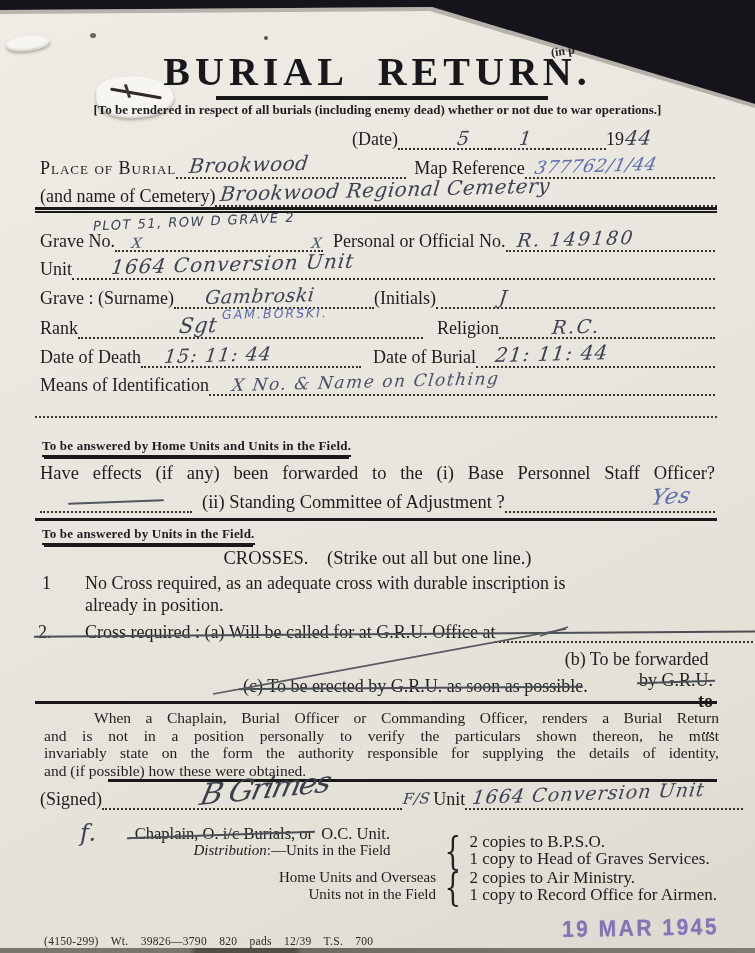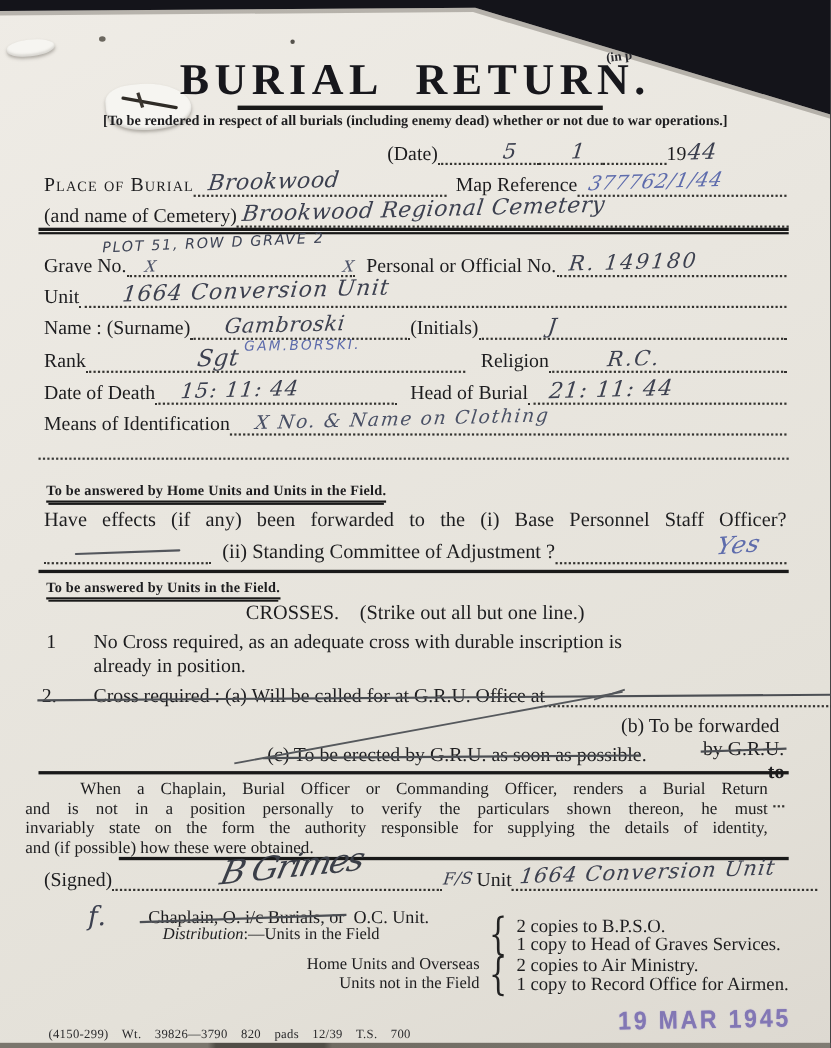--- a/index.html
+++ b/index.html
@@ -104,21 +104,21 @@
   </div>
 
   <div class="abs row" style="left:40px;top:258px;right:40px;">
     <span class="lbl">Unit</span>
     <span class="dots">
       <span class="hw" style="left:38px;font-size:20px;letter-spacing:1px;">1664 Conversion Unit</span>
     </span>
   </div>
 
   <div class="abs row" style="left:40px;top:287px;right:40px;">
-    <span class="lbl">Name :  (Surname)</span>
+    <span class="lbl">Grave :  (Surname)</span>
     <span class="dotsw" style="width:200px;">
       <span class="hw" style="left:30px;font-size:19px;">Gambroski</span>
     </span>
     <span class="lbl">(Initials)</span>
     <span class="dots">
       <span class="hw" style="left:62px;font-size:19px;">J</span>
     </span>
   </div>
   <div class="abs" style="left:222px;top:306px;font-family:'DejaVu Sans',sans-serif;font-size:12.5px;letter-spacing:2px;color:#5e6cac;font-style:italic;transform:rotate(-1deg);">GAM.BORSKI.</div>
 
@@ -131,21 +131,21 @@
     <span class="dots">
       <span class="hw" style="left:52px;font-size:19px;letter-spacing:2px;">R.C.</span>
     </span>
   </div>
 
   <div class="abs row" style="left:40px;top:346px;right:40px;">
     <span class="lbl">Date of Death</span>
     <span class="dotsw" style="width:220px;">
       <span class="hw" style="left:22px;font-size:19px;letter-spacing:1px;">15: 11: 44</span>
     </span>
-    <span class="lbl" style="padding-left:12px;">Head of Burial</span>
+    <span class="lbl" style="padding-left:12px;">Date of Burial</span>
     <span class="dots">
       <span class="hw" style="left:18px;font-size:20px;letter-spacing:1px;">21: 11: 44</span>
     </span>
   </div>
 
   <div class="abs row" style="left:40px;top:374px;right:40px;text-align:right;">
     <span class="lbl">Means of Identification</span>
     <span class="dots">
       <span class="hw" style="left:22px;font-size:17px;letter-spacing:1.5px;color:#4a5166;">X  No. &amp; Name on Clothing</span>
     </span>
@@ -201,21 +201,21 @@
     <span class="lbl strikewrap">(c) To be erected by G.R.U. as soon as possible.</span>
   </div>
 
   <svg class="abs" style="left:0;top:612px;pointer-events:none;" width="755" height="95" viewBox="0 0 755 95">
     <line x1="213" y1="82" x2="566" y2="17" stroke="#55585c" stroke-width="1.7"></line>
     <line x1="540" y1="24" x2="568" y2="15" stroke="#55585c" stroke-width="1.7"></line>
   </svg>
 
   <div class="abs rule" style="left:35px;top:701px;width:682px;height:3px;"></div>
 
-  <div class="abs" style="left:23px;top:709px;width:675px;">
+  <div class="abs" style="left:44px;top:709px;width:675px;">
     <div class="par-line" style="padding-left:50px;">When a Chaplain, Burial Officer or Commanding Officer, renders a Burial Return</div>
     <div class="par-line">and is not in a position personally to verify the particulars shown thereon, he must</div>
     <div class="par-line">invariably state on the form the authority responsible for supplying the details of identity,</div>
     <div class="par-line par-last">and (if possible) how these were obtained.</div>
   </div>
 
   <div class="abs rule" style="left:108px;top:779px;width:609px;height:2.5px;"></div>
 
   <div class="abs row" style="left:40px;top:788px;right:12px;">
     <span class="lbl">(Signed)</span>
@@ -230,21 +230,21 @@
   </div>
 
   <div class="abs" style="left:80px;top:817px;font-size:16.5px;">
     <span class="hw" style="position:relative;bottom:-2px;font-size:24px;">f.</span>
     <span class="strike-inline" style="padding-left:6px;margin-left:28px;">Chaplain, O. i/c Burials, or</span>
     <span style="white-space:pre;"> O.C. Unit.</span>
   </div>
 
   <div class="abs" style="left:148px;top:833px;right:20px;">
     <div class="row" style="align-items:center;">
-      <div style="width:288px;text-align:left;font-size:15px;white-space:nowrap;">
+      <div style="width:288px;text-align:center;font-size:15px;white-space:nowrap;">
         <i>Distribution</i><span>:—Units in the Field</span>
       </div>
       <div class="brace" style="padding:0 4px;">{</div>
       <div class="dist-items">
         <div>2 copies to B.P.S.O.</div>
         <div>1 copy to Head of Graves Services.</div>
       </div>
     </div>
     <div class="row" style="align-items:center;margin-top:2px;">
       <div style="width:288px;text-align:right;font-size:15px;line-height:17px;">

